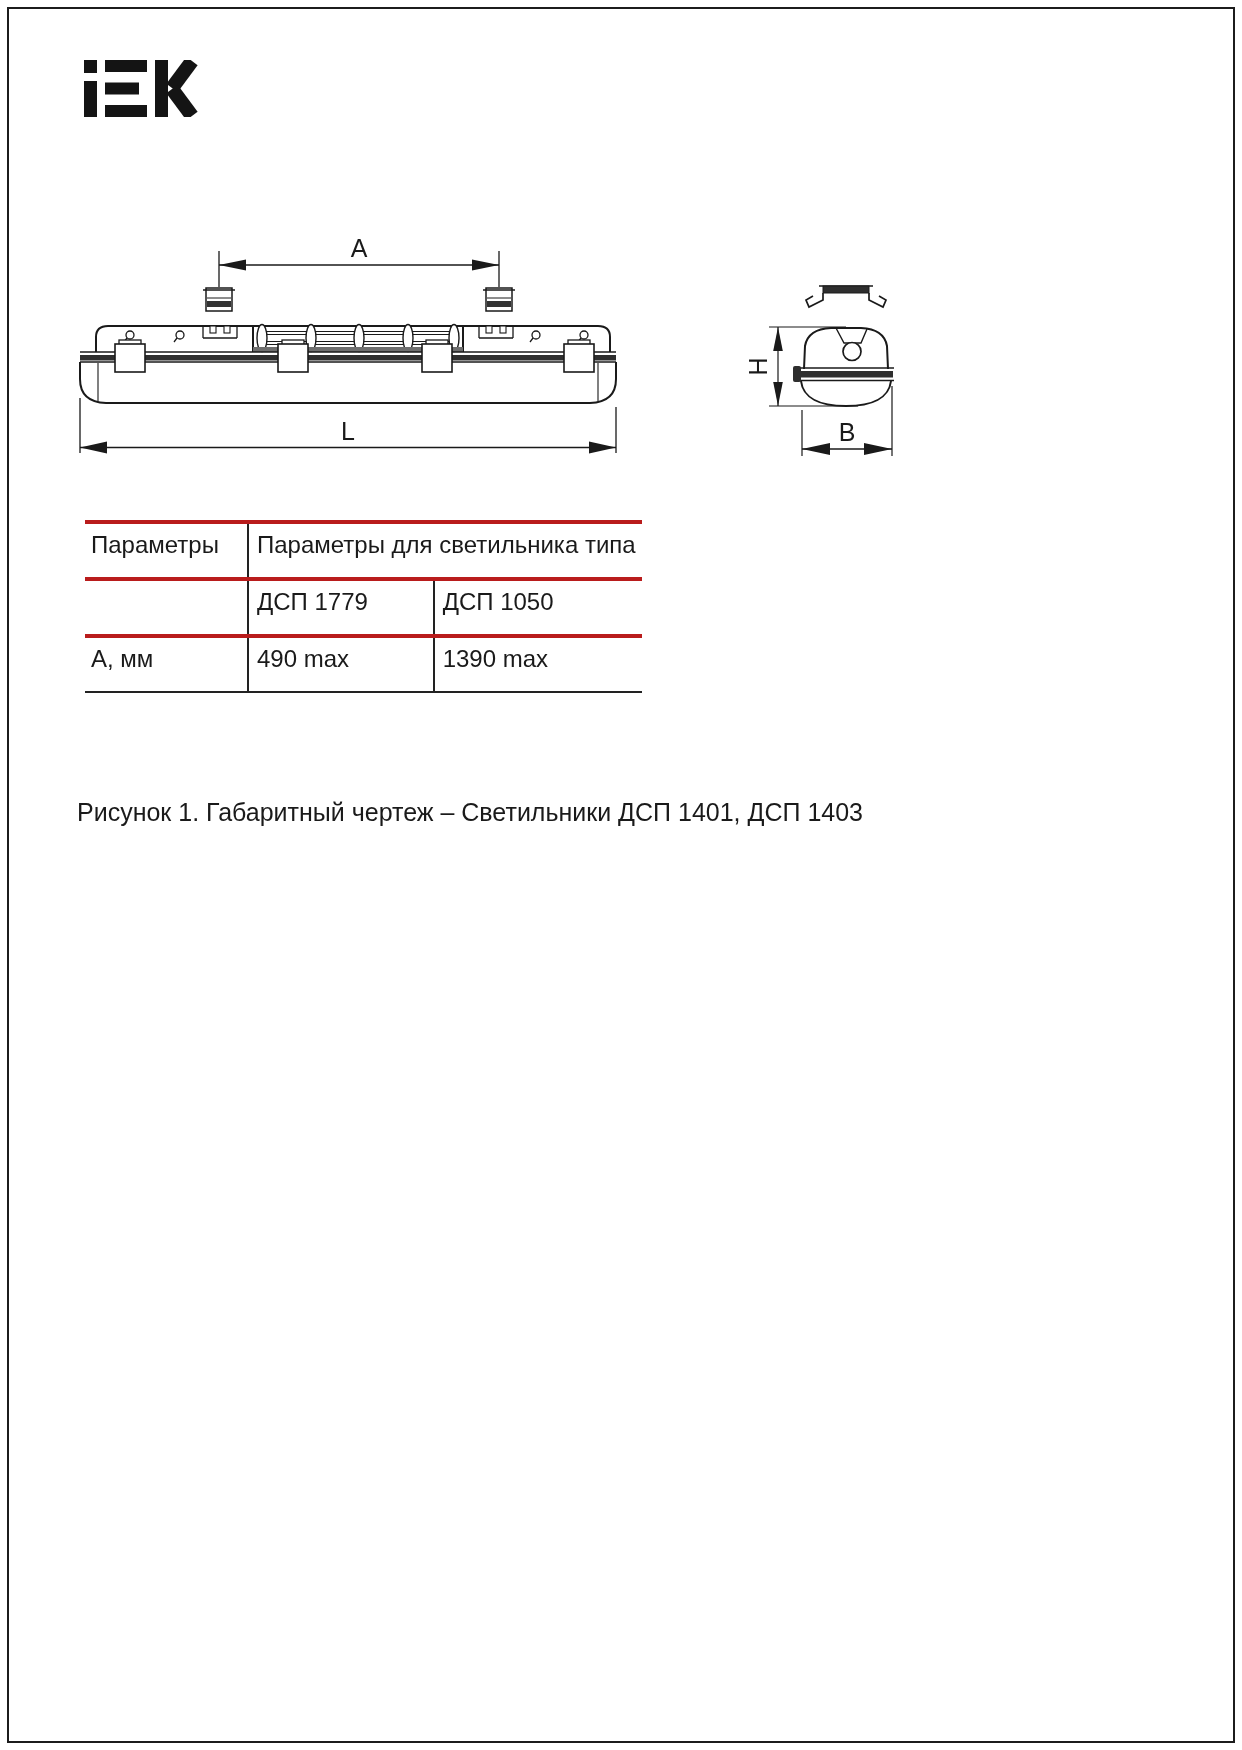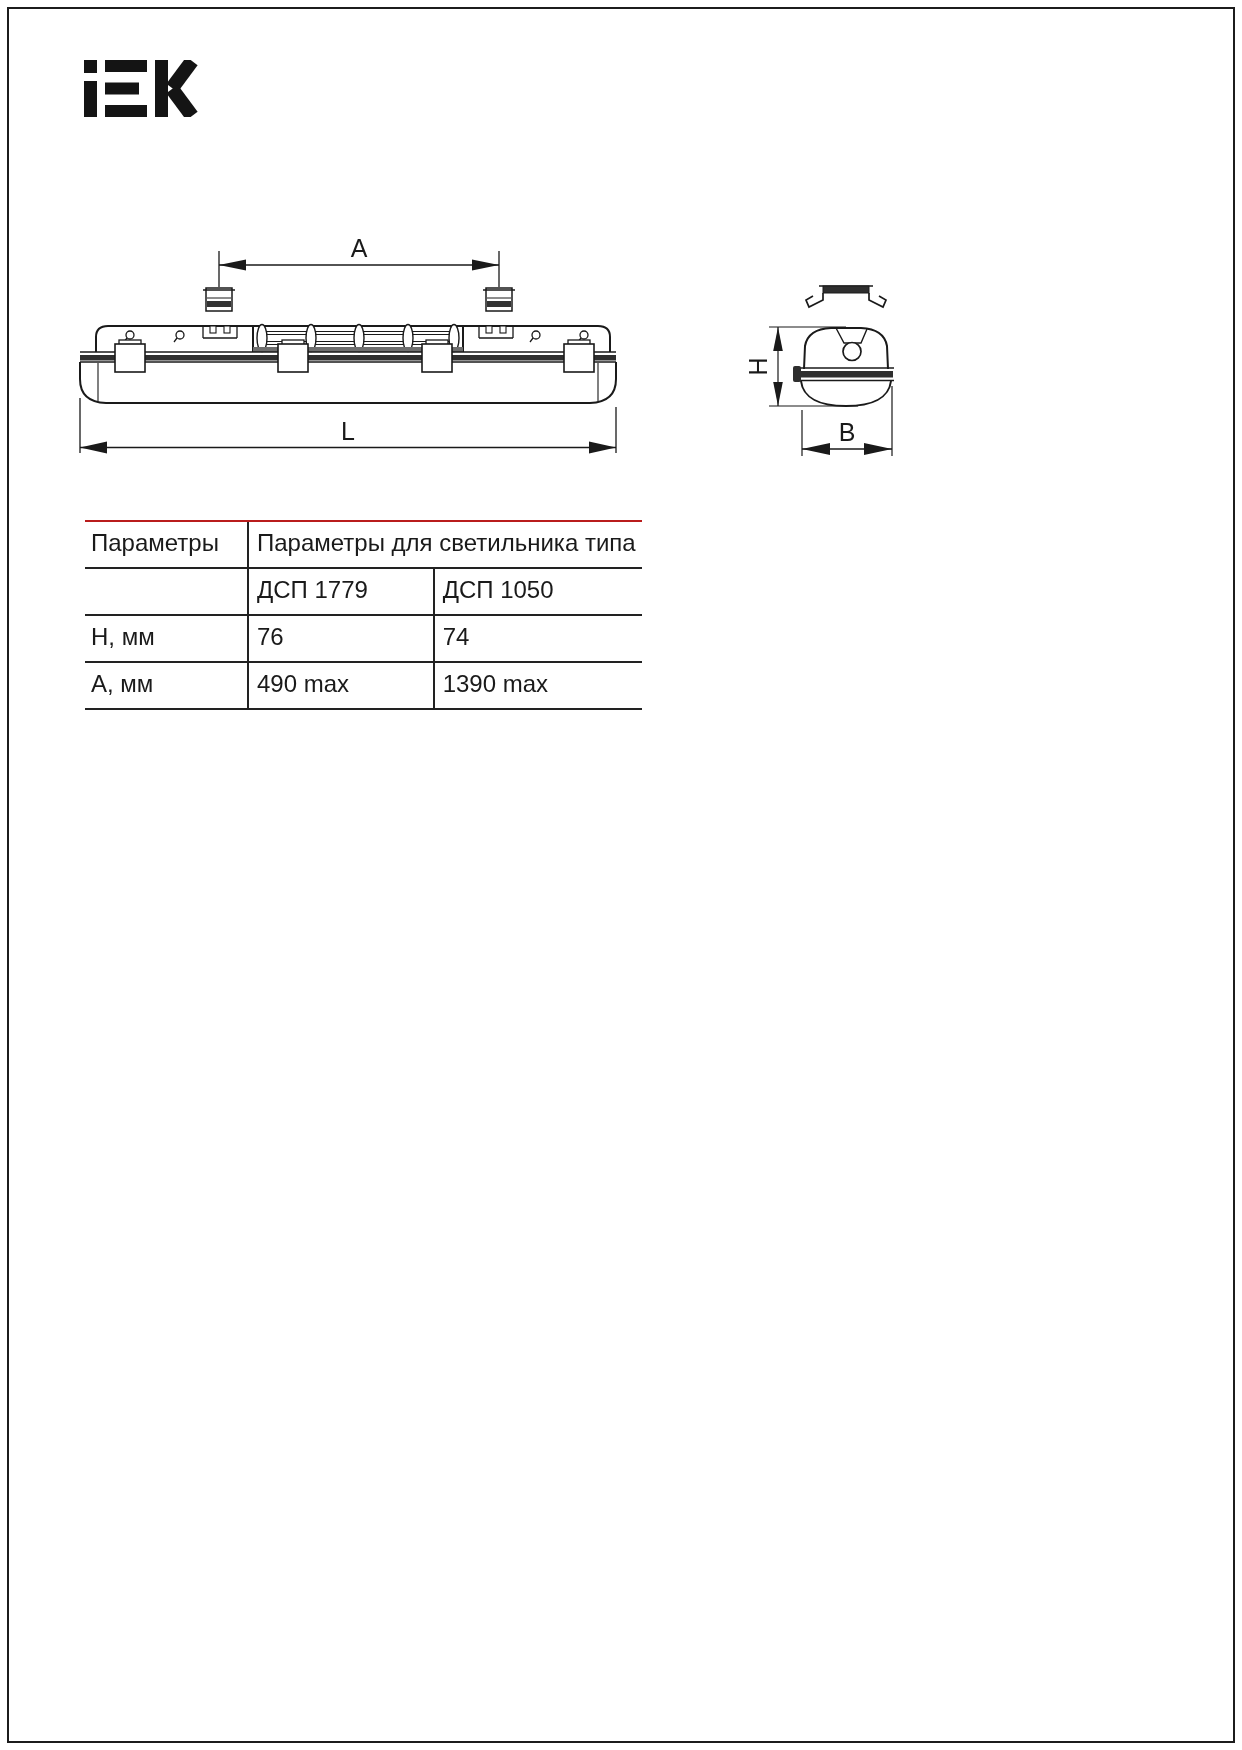--- a/index.html
+++ b/index.html
@@ -27,23 +27,23 @@
     fill:#1a1a1a;
   }
   .spec-table{
     position:absolute;left:85px;top:520px;
     border-collapse:collapse;
     table-layout:fixed;
     font-size:24px;color:#1a1a1a;
   }
   .spec-table td{
     height:41px;
-    padding:0 6px 4px 8px;
+    padding:0 6px 12px 8px;
     vertical-align:middle;
-    border-top:2px solid #b91c1c;
+    border-top:4px solid #b91c1c;
     border-bottom:2px solid #222;
     white-space:nowrap;
     overflow:hidden;
   }
   .spec-table td.c1{padding-left:6px;}
   .spec-table td.vsep{border-left:2px solid #222;}
   .caption{
     position:absolute;left:77px;top:797px;
     font-size:25px;line-height:30px;
     margin:0;color:#1a1a1a;
@@ -213,25 +213,21 @@
       <tr>
         <td class="c1">Параметры</td>
         <td class="vsep" colspan="2">Параметры для светильника типа</td>
       </tr>
       <tr>
         <td class="c1"></td>
         <td class="vsep">ДСП 1779</td>
         <td class="vsep">ДСП 1050</td>
       </tr>
       <tr>
-        <td class="c1">H, мм</td>
-        <td class="vsep">76</td>
-        <td class="vsep">74</td>
-      </tr>
-      <tr>
         <td class="c1">A, мм</td>
         <td class="vsep">490 max</td>
         <td class="vsep">1390 max</td>
       </tr>
     </tbody>
   </table>
 
+  <p class="caption">Рисунок 1. Габаритный чертеж – Светильники ДСП 1401, ДСП 1403</p>
 </div>
 
 </body></html>

